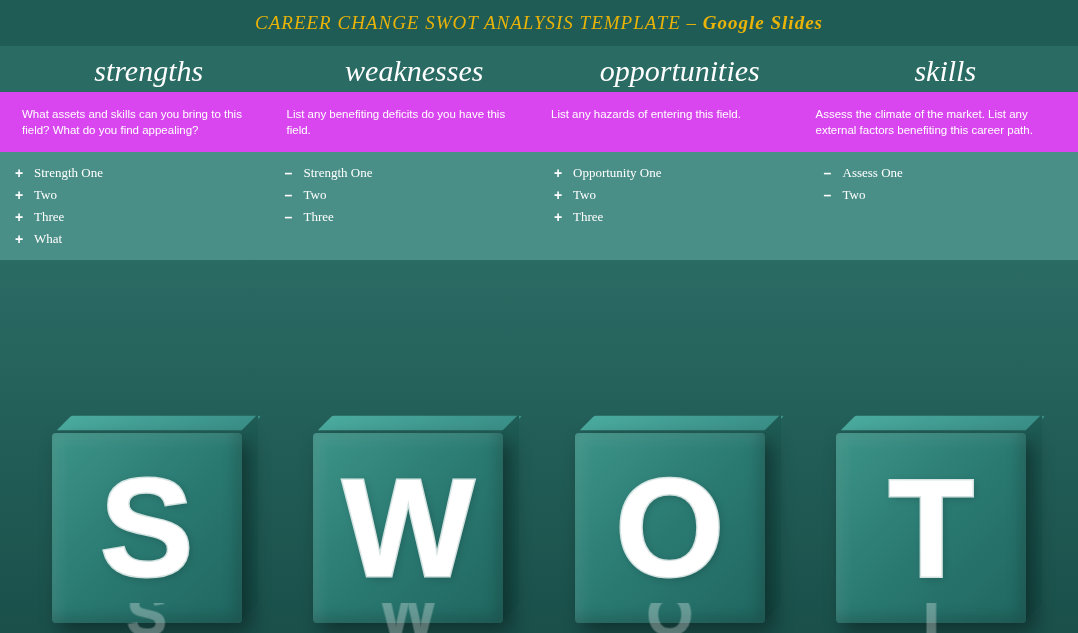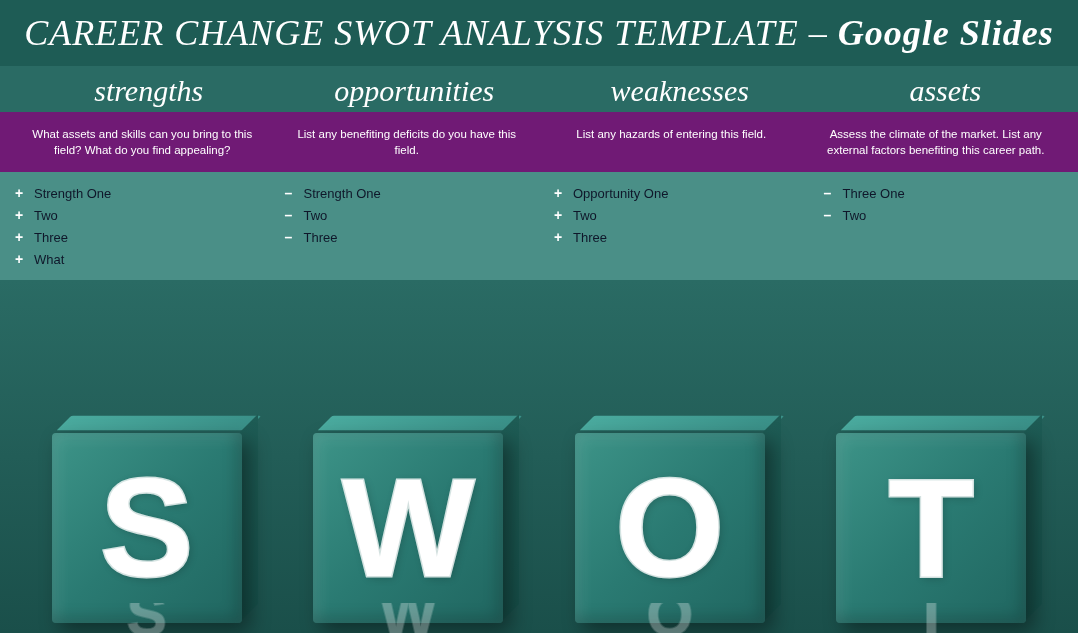--- a/index.html
+++ b/index.html
@@ -21,23 +21,23 @@
     }
 
     
     .header {
       background: #1e5c55;
       padding: 12px 20px;
       text-align: center;
     }
 
     .header-title {
-      font-size: 36px;
+      font-size: 19px;
       font-weight: 900;
-      color: #ffffff;
+      color: #eab308;
       letter-spacing: 1px;
       font-family: Arial, sans-serif;
     }
 
     .header-title span {
       font-weight: 400;
       font-style: italic;
       font-family: Georgia, serif;
     }
 
@@ -55,24 +55,23 @@
       font-size: 30px;
       color: white;
       font-style: italic;
       font-weight: 400;
     }
 
     
     .desc-row {
       display: grid;
       grid-template-columns: 1fr 1fr 1fr 1fr;
-      background: #701a75;
+      background: #d946ef;
       padding: 8px 12px;
       gap: 4px;
-      text-align: center;
     }
 
     .desc-cell {
       padding: 6px 10px;
       font-size: 11.5px;
       color: white;
       line-height: 1.4;
       font-family: Arial, sans-serif;
     }
 
@@ -102,22 +101,23 @@
     .item-icon {
       font-size: 14px;
       font-weight: bold;
       margin-right: 8px;
       color: white;
       min-width: 14px;
       text-align: center;
     }
 
     .item-text {
-      color: #0f172a;
+      color: #ffffff;
       font-size: 13px;
+      font-family: Liberation Serif, serif;
     }
 
     
     .bottom-area {
       flex: 1;
       display: flex;
       align-items: flex-end;
       justify-content: center;
       background: linear-gradient(to bottom, #2a6b64, #1a4f4a);
       position: relative;
@@ -233,23 +233,23 @@
 
   <div class="header">
     <div class="header-title">
       <span id="title-bold">CAREER CHANGE SWOT ANALYSIS TEMPLATE  – </span>
       <span id="title-italic" style="font-style:italic; font-family: Georgia, serif; font-weight:700;">Google Slides</span>
     </div>
   </div>
 
   <div class="col-headers">
     <div class="col-header" id="col-h-0">strengths</div>
+    <div class="col-header" id="col-h-1">weaknesses</div>
     <div class="col-header" id="col-h-2">opportunities</div>
-    <div class="col-header" id="col-h-1">weaknesses</div>
-    <div class="col-header" id="col-h-3">assets</div>
+    <div class="col-header" id="col-h-3">skills</div>
   </div>
 
   <div class="desc-row">
     <div class="desc-cell" id="desc-0">What assets and skills can you bring to this field? What do you find appealing?</div>
     <div class="desc-cell" id="desc-1">List any benefiting deficits do you have this field.</div>
     <div class="desc-cell" id="desc-3">List any hazards of entering this field.</div>
     <div class="desc-cell" id="desc-2">Assess the climate of the market. List any external factors benefiting this career path.</div>
   </div>
 
   <div class="items-section" id="items-section">
@@ -296,21 +296,21 @@
           <span class="item-text">Two</span>
         </div>
         <div class="item-row">
           <span class="item-icon">+</span>
           <span class="item-text">Three</span>
         </div>
       </div>
       <div class="items-column">
         <div class="item-row">
           <span class="item-icon">–</span>
-          <span class="item-text">Three One</span>
+          <span class="item-text">Assess One</span>
         </div>
         <div class="item-row">
           <span class="item-icon">–</span>
           <span class="item-text">Two</span>
         </div>
       </div>
     </div>
 
   <div class="bottom-area">
     <div class="cubes-row" id="cubes-row">

